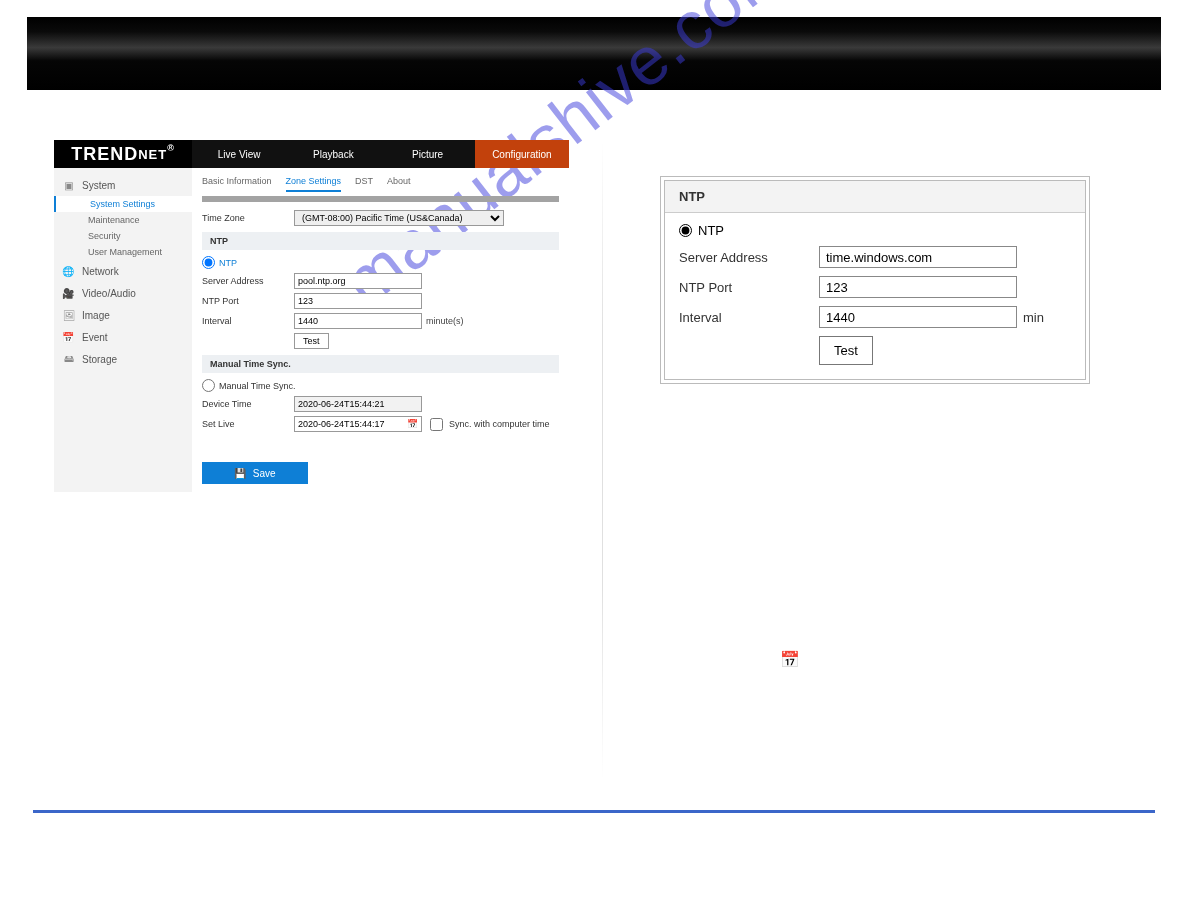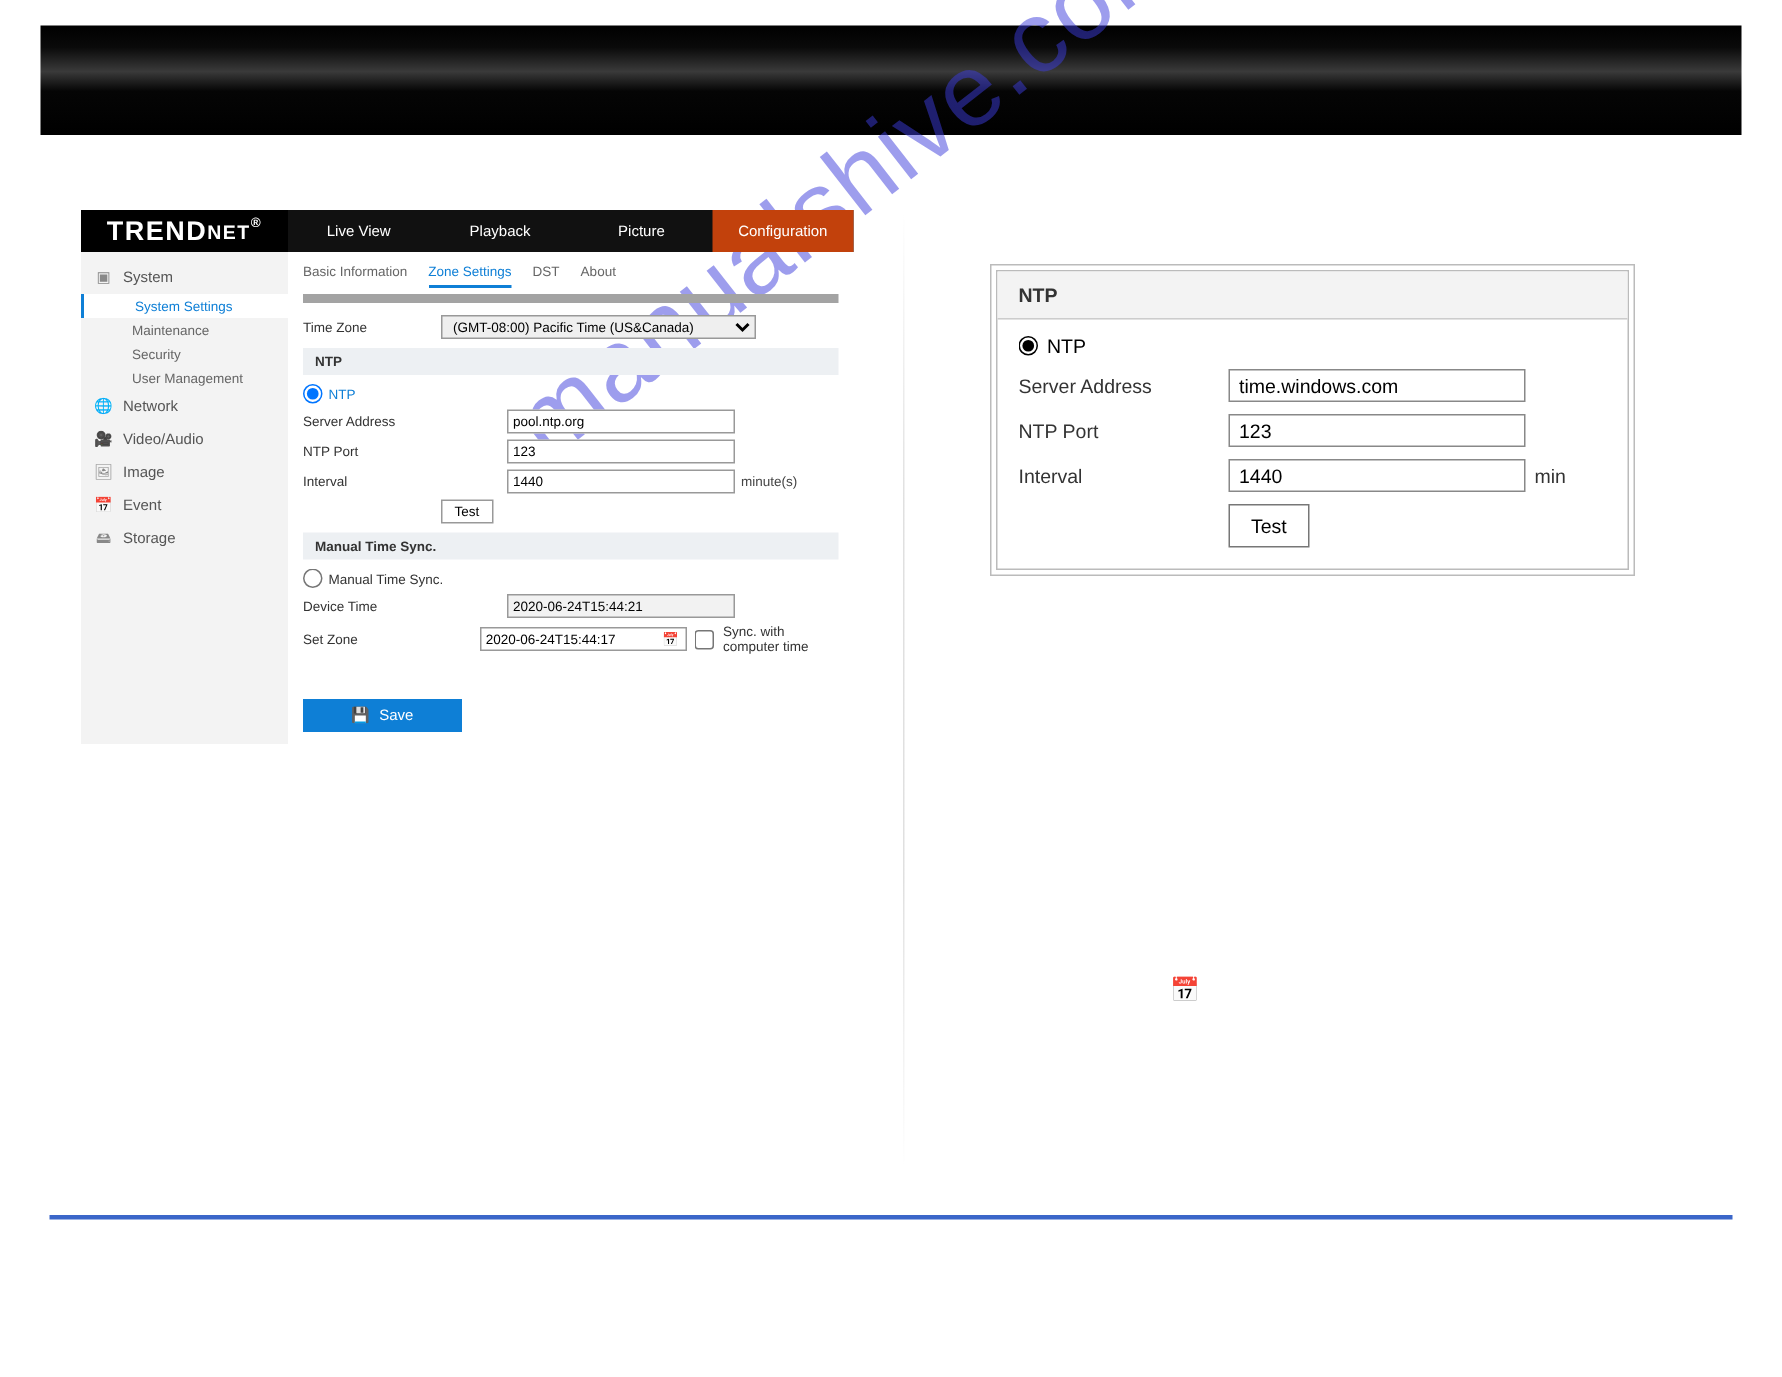--- a/index.html
+++ b/index.html
@@ -94,21 +94,21 @@
   }
   .subtabs > span { cursor: pointer; padding-bottom: 4px; }
   .subtabs > span.active { color: #0e7fd6; border-bottom: 2px solid #0e7fd6; }
 
   .row { display: flex; align-items: center; margin: 4px 0; font-size: 9px; }
   .row .lbl { width: 92px; color: #333; }
   .row select, .row input[type=text] {
     font-size: 9px; padding: 1px 3px; border: 1px solid #999; height: 16px;
   }
   .row select { width: 210px; }
-  .row input.w130 { width: 152px; margin-left: 44px; }
+  .row input.w130 { width: 128px; }
   .row .unit { margin-left: 4px; color: #444; }
 
   .section-bar {
     background: #edf0f3;
     font-weight: 700;
     font-size: 9px;
     padding: 4px 8px;
     margin: 6px 0;
   }
   .small-btn {
@@ -285,21 +285,21 @@
         <div class="section-bar">Manual Time Sync.</div>
         <div class="radio-row">
           <input type="radio" style="">
           <span>Manual Time Sync.</span>
         </div>
         <div class="row">
           <span class="lbl">Device Time</span>
           <input class="w130 readonly" type="text" readonly="" value="2020-06-24T15:44:21" style="">
         </div>
         <div class="row">
-          <span class="lbl">Set Zone</span>
+          <span class="lbl">Set Live</span>
           <input class="w130" type="text" style="padding-right: 16px;" value="2020-06-24T15:44:17">
           <span class="cal-icon">📅</span>
           <span style="margin-left:10px; display:flex; align-items:center; gap:6px">
             <input type="checkbox" style="">
             <span>Sync. with computer time</span>
           </span>
         </div>
 
         <button class="save-btn">
           <span>💾</span>

